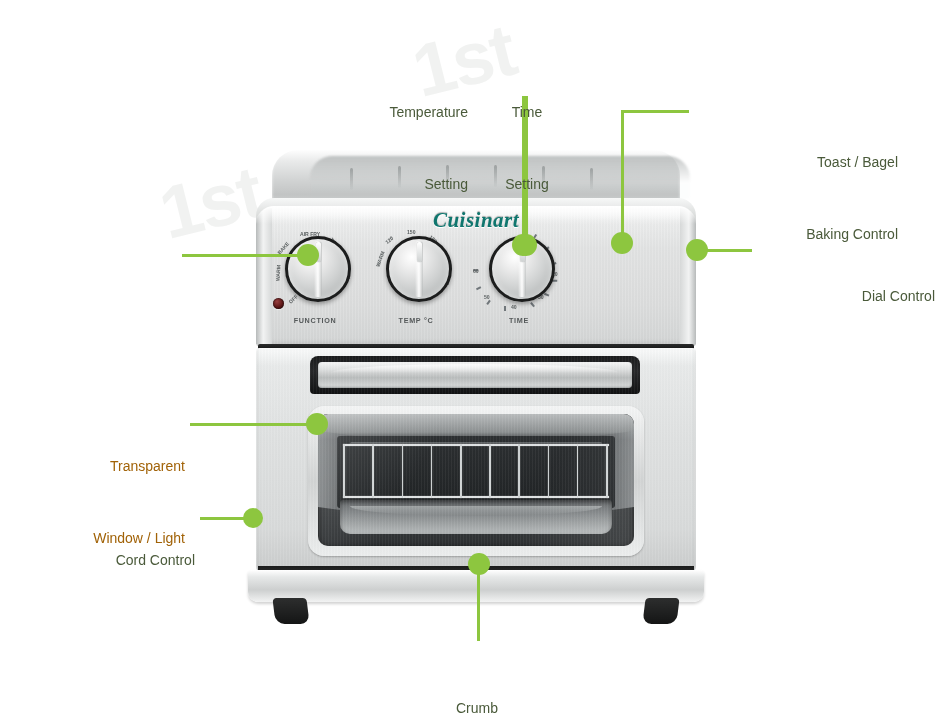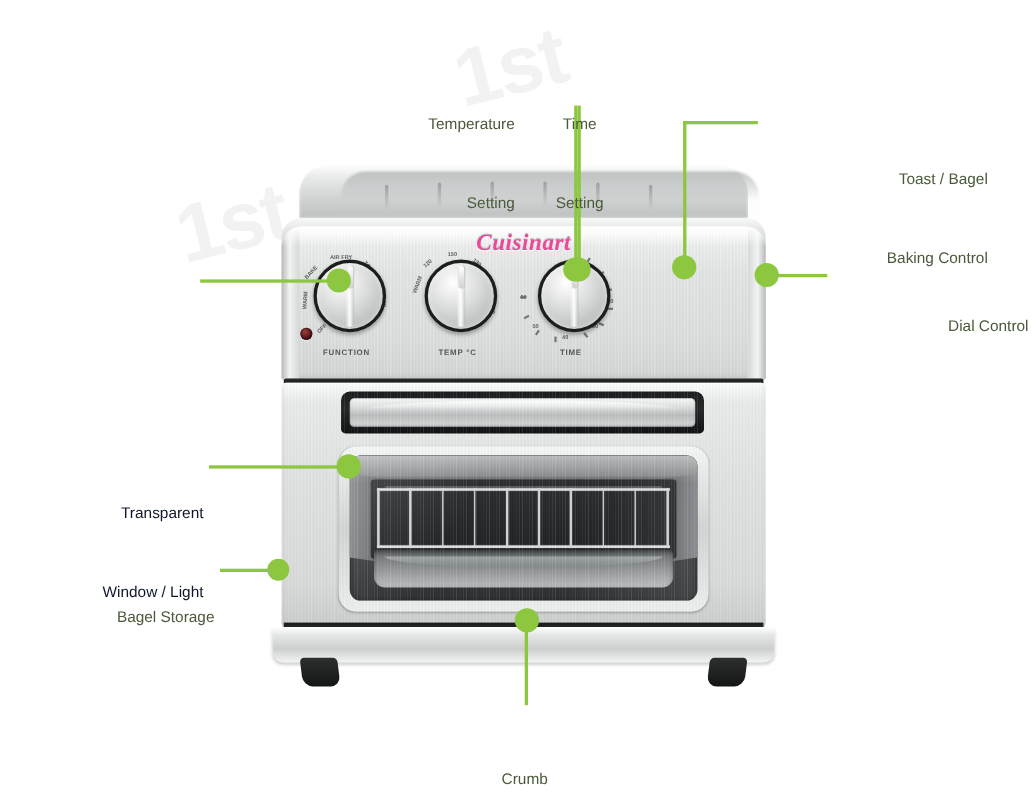--- a/index.html
+++ b/index.html
@@ -110,21 +110,21 @@
     position:absolute;left:432px;top:58px;width:16px;height:136px;
     border-radius:0 16px 0 0;
     background:linear-gradient(90deg,#d6d8d8,#f2f3f3 55%,#b7baba);
   }
 
   
   .brand{
     position:absolute;left:0;top:58px;width:456px;text-align:center;
     font-family:"Liberation Serif", serif;
     font-style:italic;font-weight:700;font-size:21px;
-    color:#ec4899;
+    color:#0f766e;
     text-shadow:0 1px 0 #ffffff, 0 -1px 1px rgba(110,115,115,.6);
     letter-spacing:.5px;
   }
 
   
   .knob-wrap{position:absolute;width:86px;height:110px;}
   .knob{
     position:absolute;left:13px;top:8px;width:60px;height:60px;border-radius:50%;
     background:
       radial-gradient(circle at 38% 30%,#ffffff 0%,#ededed 22%,#cfd1d1 55%,#b9bcbc 78%,#d8dada 100%);
@@ -451,26 +451,26 @@
     <div>Baking Control</div>
   </div>
 
   <div class="callout ca-left" style="left: 760px; top: 236px; width: 175px; color: rgb(74, 90, 58);">
     <div>Dial Control</div>
   </div>
 
   <div class="callout ca-right" style="left: 20px; top: 236px; width: 155px; color: rgb(74, 90, 58);">
   </div>
 
-  <div class="callout ca-right" style="left: 10px; top: 406px; width: 175px; color: #0f172a;">
+  <div class="callout ca-right" style="left: 10px; top: 406px; width: 175px; color: #a16207;">
     <div>Transparent</div>
     <div>Window / Light</div>
   </div>
 
   <div class="callout ca-right" style="left: 20px; top: 500px; width: 175px; color: rgb(74, 90, 58);">
-    <div>Bagel Storage</div>
+    <div>Cord Control</div>
   </div>
 
   <div class="callout ca-center" style="left: 427px; top: 648px; width: 100px; color: rgb(74, 90, 58);">
     <div>Crumb</div>
   </div>
 
 </div>
 
 </body></html>

